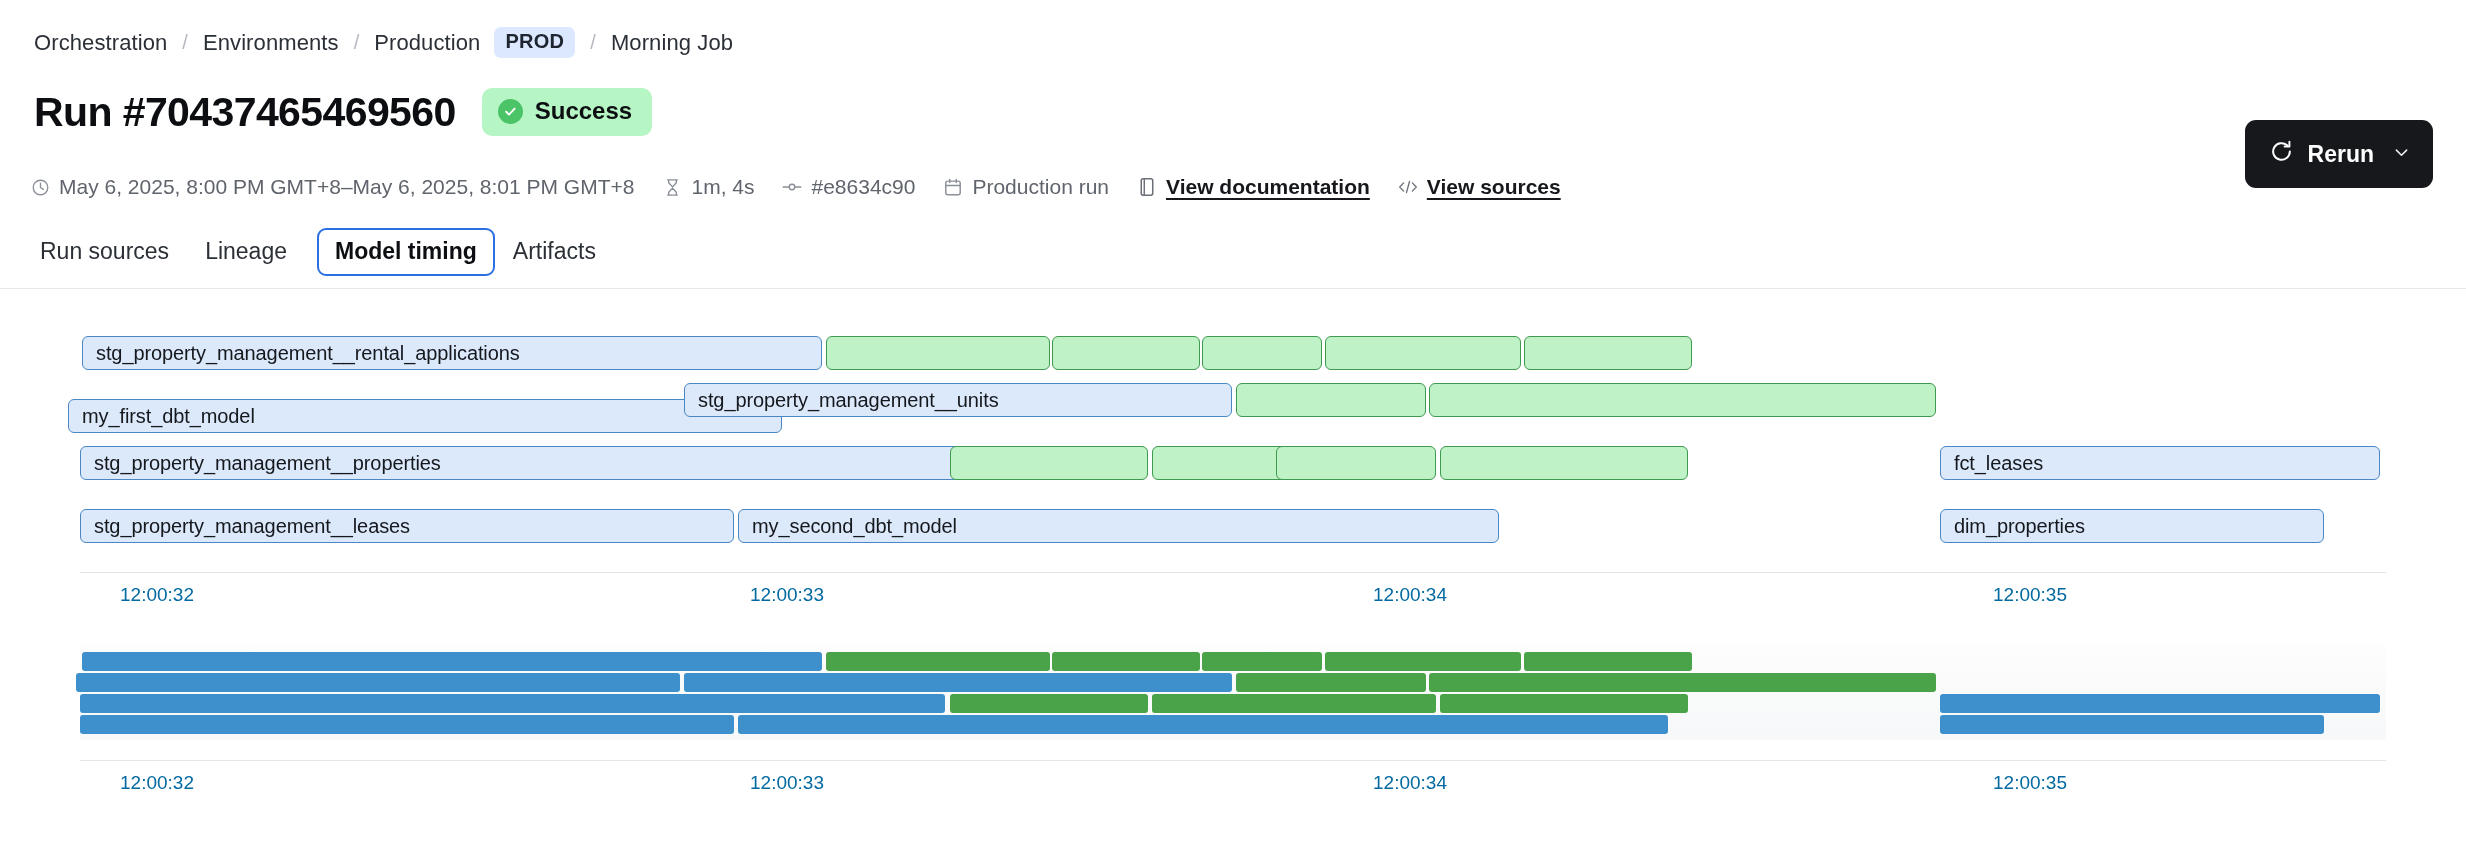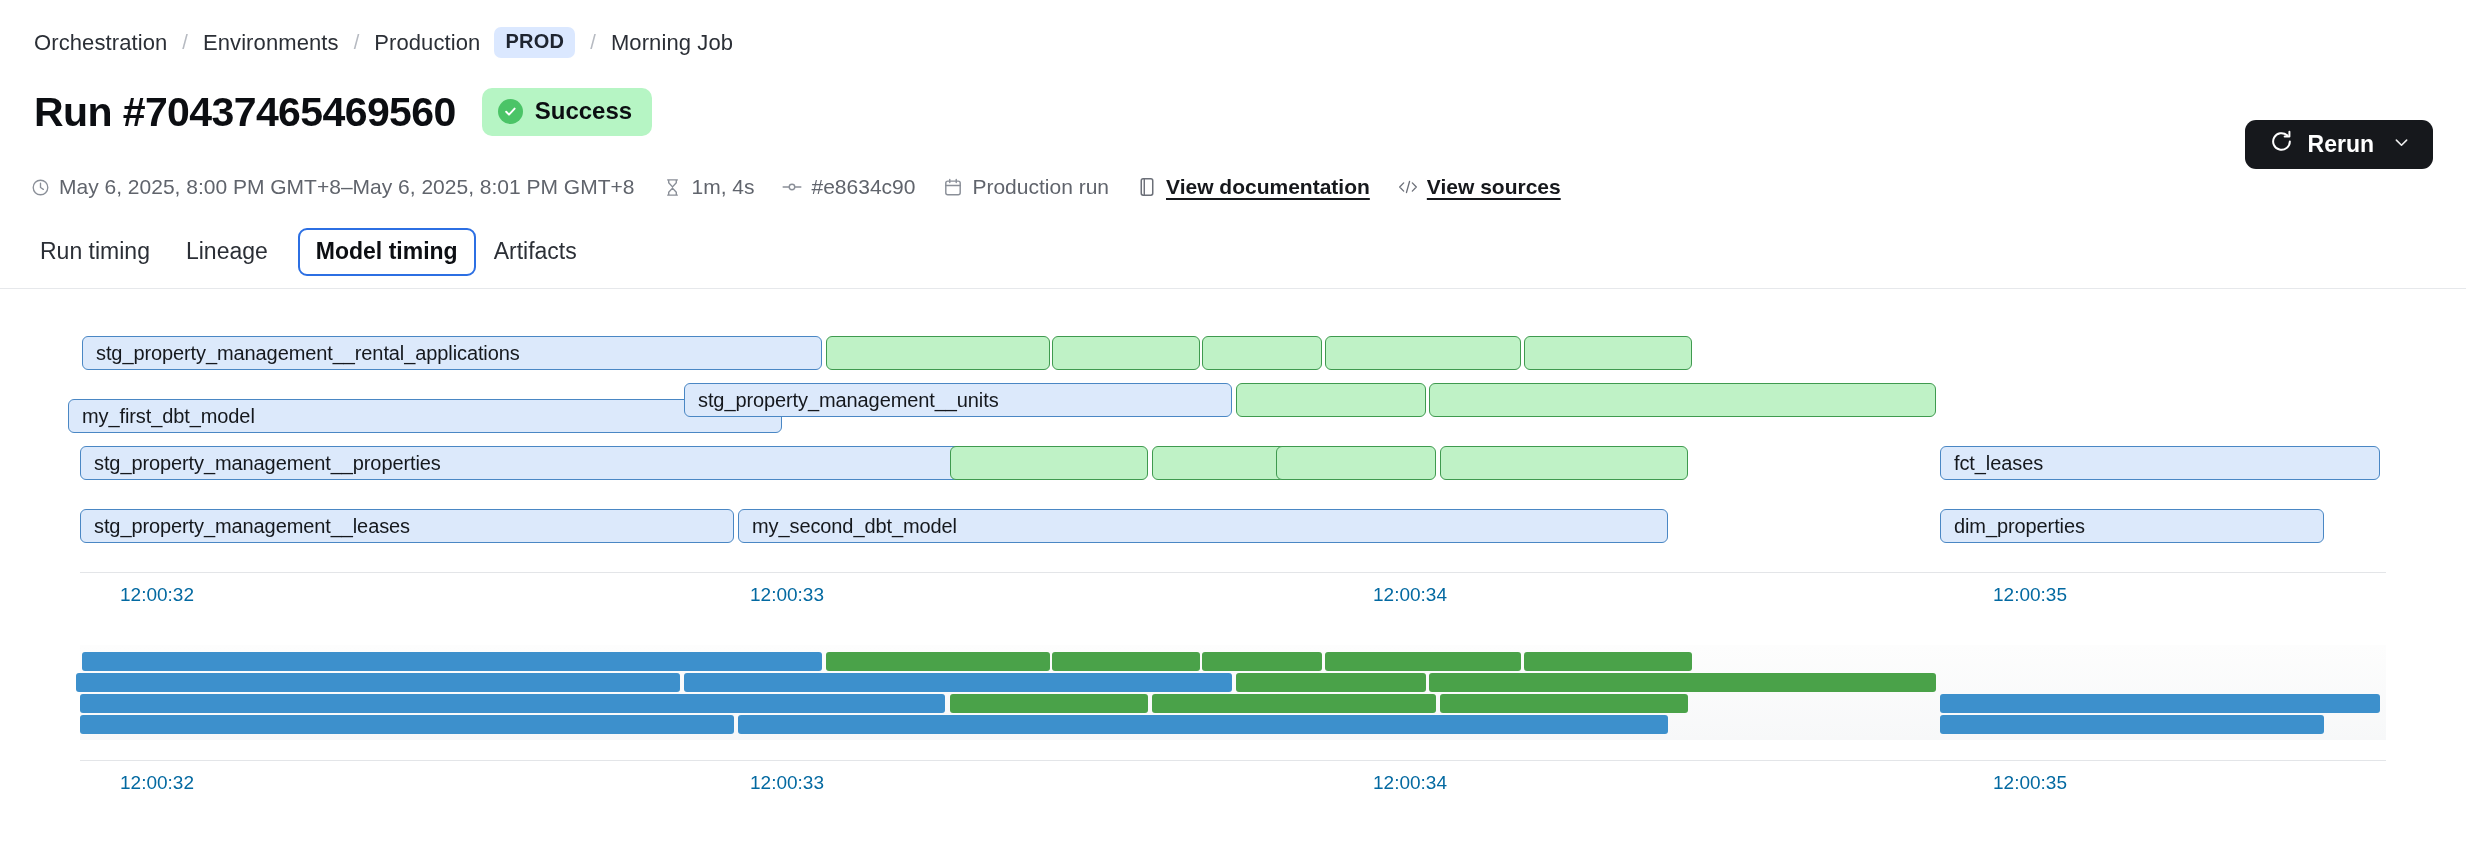--- a/index.html
+++ b/index.html
@@ -87,21 +87,21 @@
     justify-content: center;
     flex: 0 0 auto;
   }
   .check-circle svg { display: block; }
 
   
   .rerun-btn {
     position: absolute;
     right: 33px;
     top: 120px;
-    height: 49px;
+    height: 68px;
     display: flex;
     align-items: center;
     gap: 14px;
     background: #16181c;
     color: #ffffff;
     border-radius: 11px;
     padding: 0 22px 0 24px;
     font-size: 23px;
     font-weight: 700;
     cursor: pointer;
@@ -369,21 +369,21 @@
     <span class="mi-ico">
       <svg width="24" height="18" viewBox="0 0 26 18" fill="none">
           <path d="M7.4 3.6L2.2 9l5.2 5.4M18.6 3.6L23.8 9l-5.2 5.4M15 1.8L11 16.2" stroke="#6b6f78" stroke-width="1.7" stroke-linecap="round" stroke-linejoin="round"></path>
         </svg>
     </span>
     <span class="meta-link">View sources</span>
   </div>
 </div>
 
 <div class="tabs">
-  <div class="tab">Run timing</div>
+  <div class="tab">Run sources</div>
   <div class="tab">Lineage</div>
   <div class="tab active">Model timing</div>
   <div class="tab">Artifacts</div>
 </div>
 <div class="tab-divider"></div>
 
 <div class="gantt" id="gantt-main">
     <div class="g-row" style="top: 16px;">
       <div class="bar blue" style="left: 82px; width: 740px;">
         <span class="bar-label">stg_property_management__rental_applications</span>
@@ -413,21 +413,21 @@
       <div class="bar green" style="left: 1276px; width: 160px;"></div>
       <div class="bar green" style="left: 1440px; width: 248px;"></div>
       <div class="bar blue" style="left: 1940px; width: 440px;">
         <span class="bar-label">fct_leases</span>
       </div>
     </div>
     <div class="g-row" style="top: 189px;">
       <div class="bar blue" style="left: 80px; width: 654px;">
         <span class="bar-label">stg_property_management__leases</span>
       </div>
-      <div class="bar blue" style="left: 738px; width: 930px;">
+      <div class="bar blue" style="left: 738px; width: 761px;">
         <span class="bar-label">my_second_dbt_model</span>
       </div>
       <div class="bar blue" style="left: 1940px; width: 384px;">
         <span class="bar-label">dim_properties</span>
       </div>
     </div>
   </div>
 
 <div class="overview" id="overview-main">
   <div class="ov-bg"></div>

